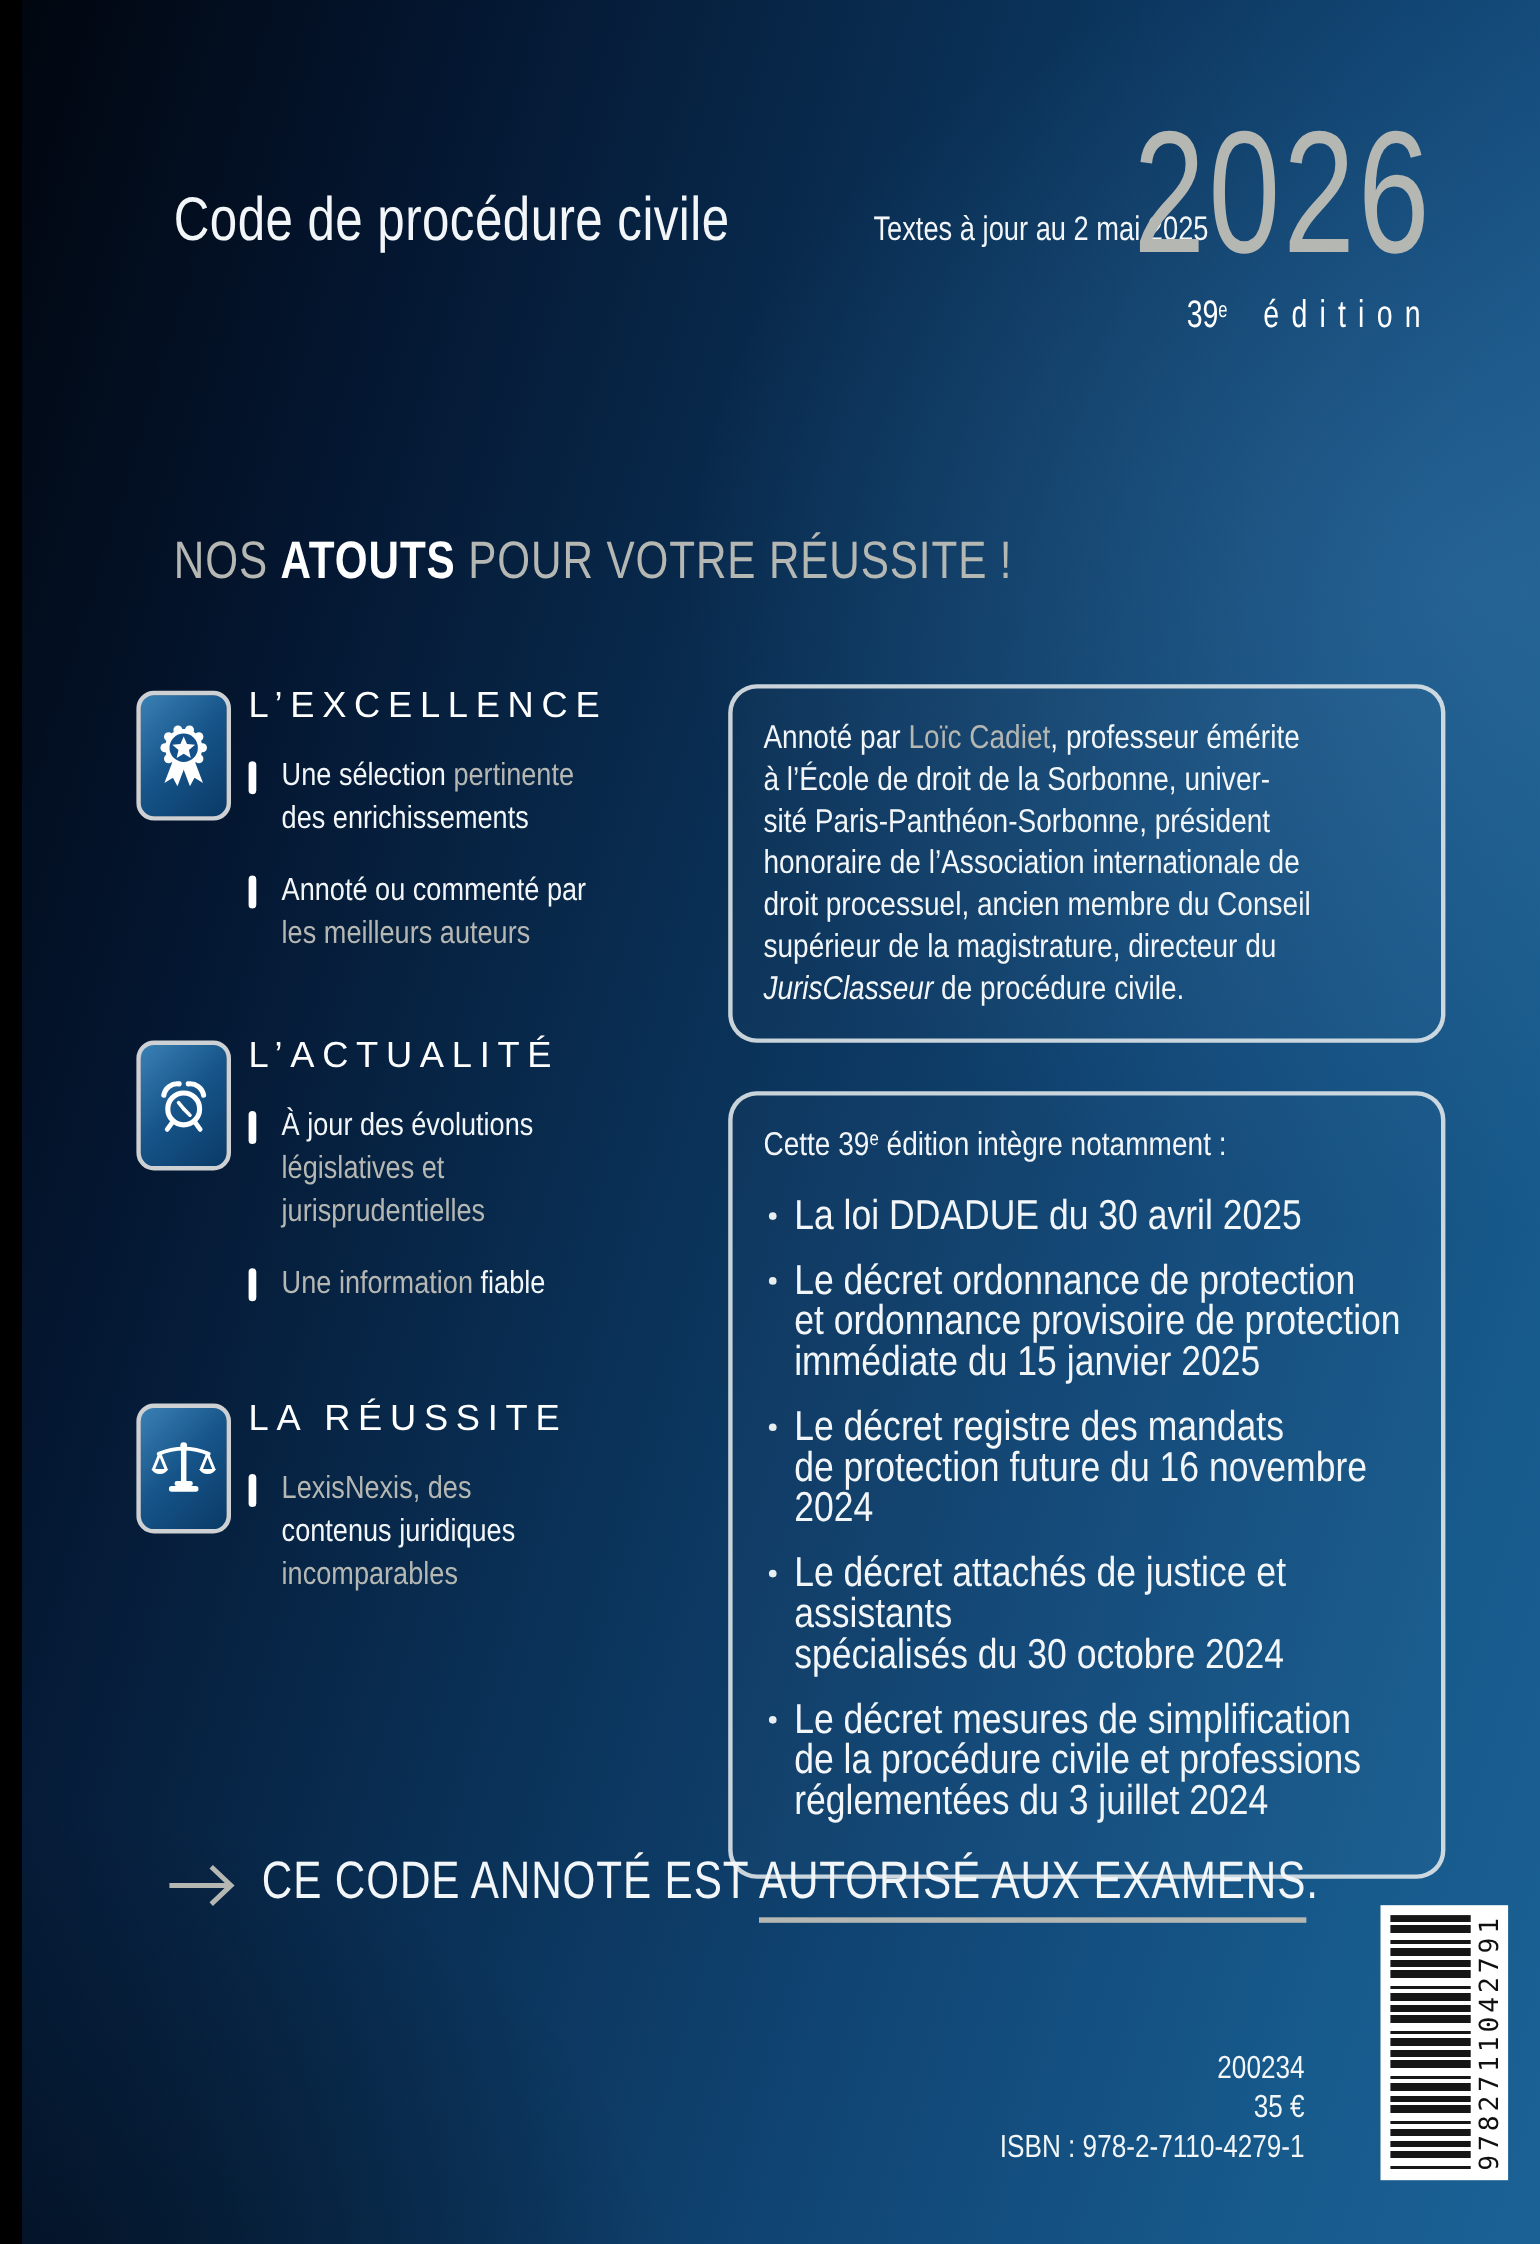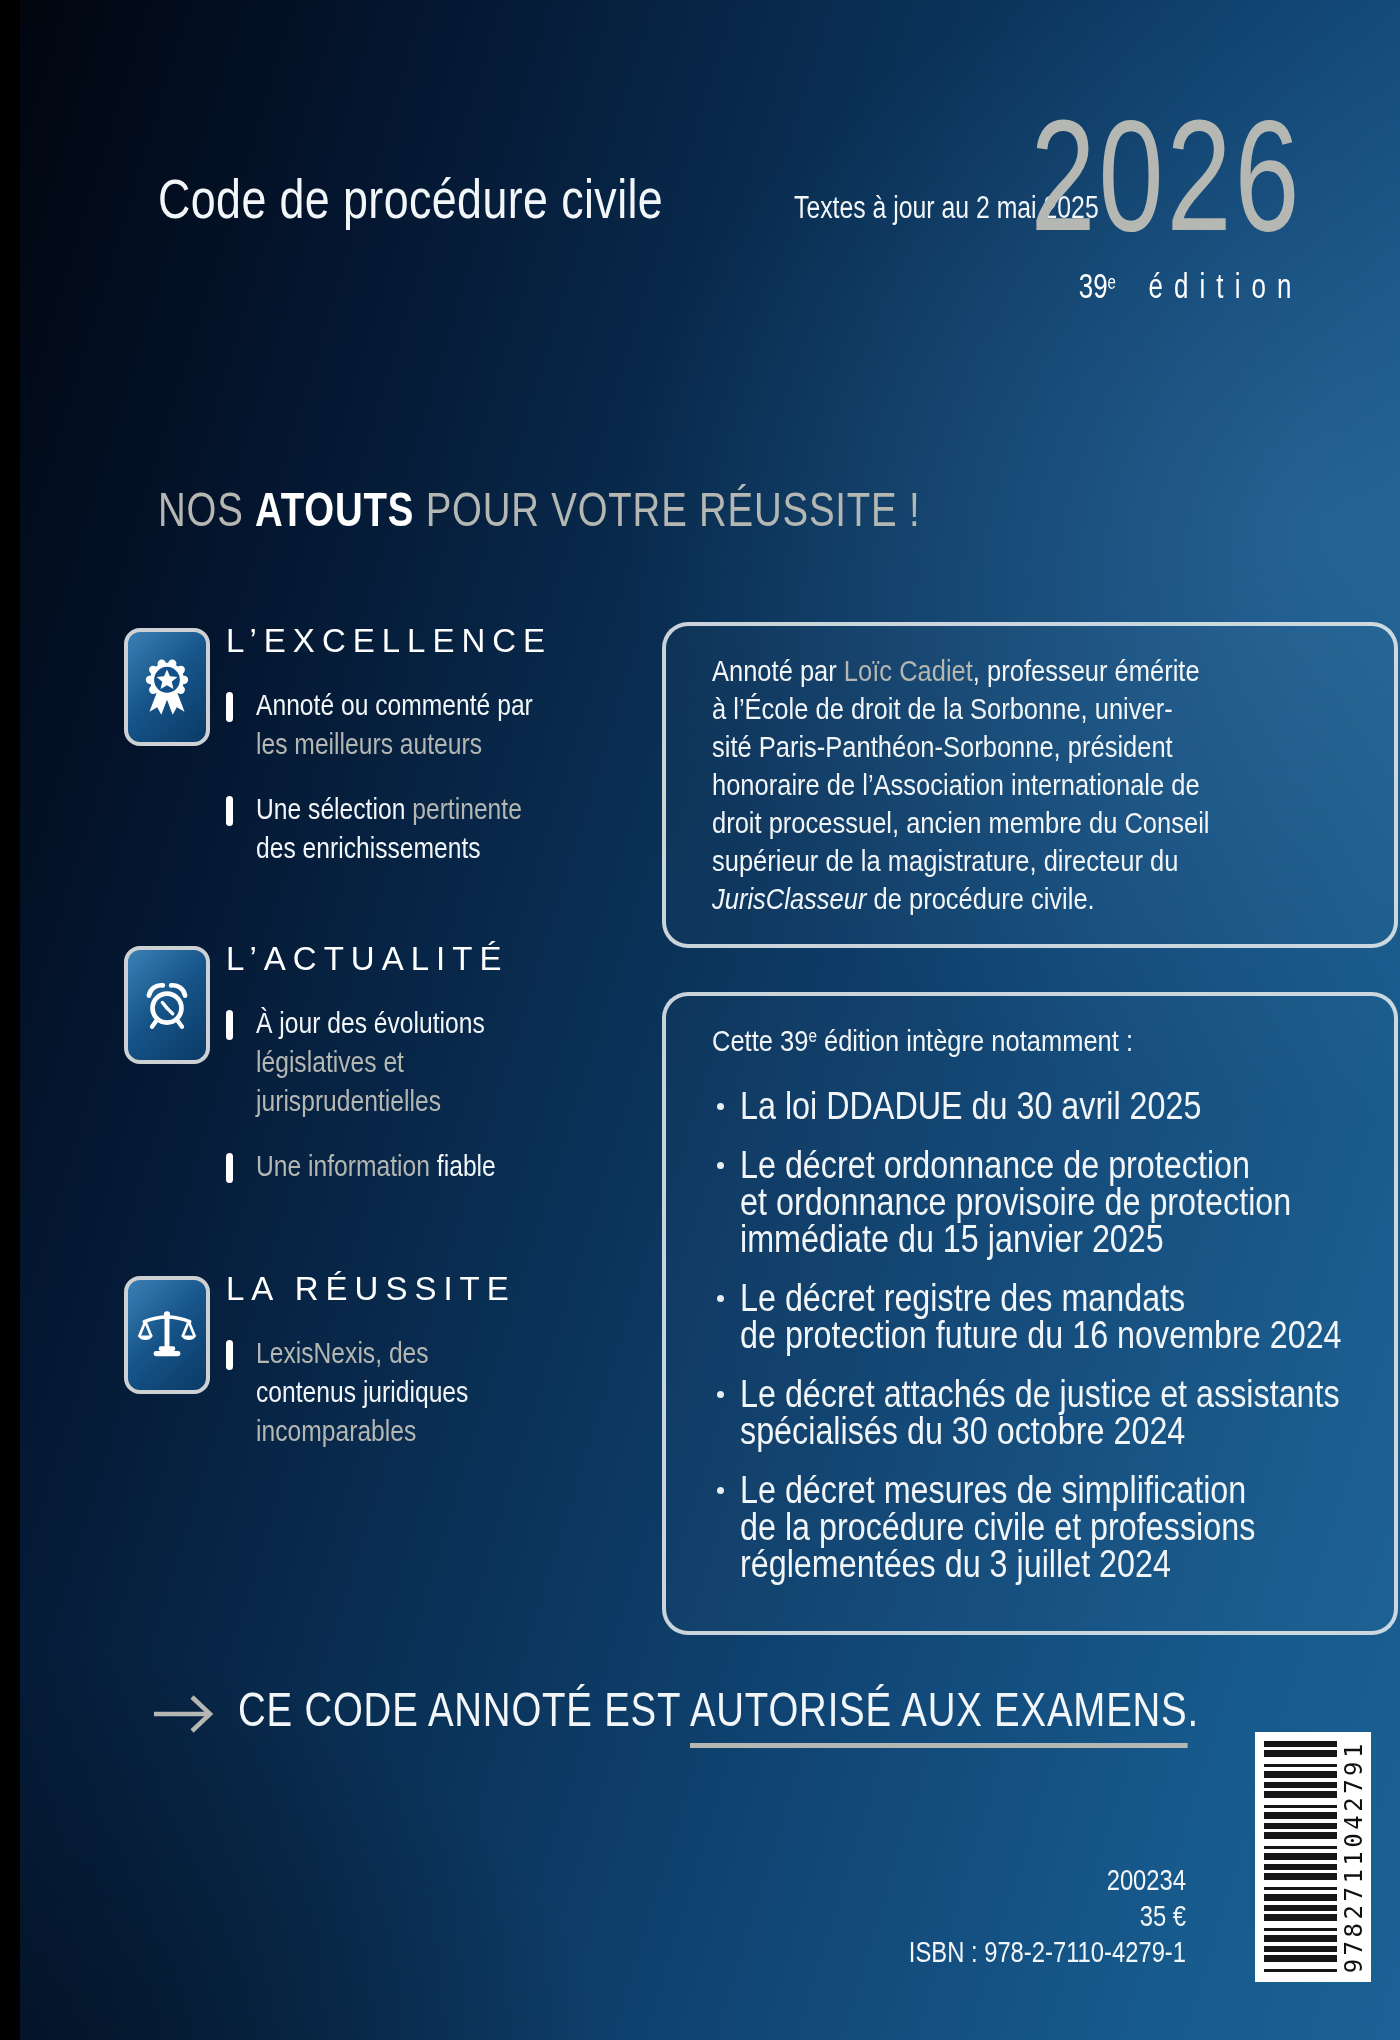--- a/index.html
+++ b/index.html
@@ -47,23 +47,23 @@
     background:linear-gradient(135deg,#3a80b4 0%,#165489 48%,#0a3a66 100%);
     display:flex;align-items:center;justify-content:center;
   }
   .feature-content{padding-top:2px;}
   .feature-title{margin:0 0 26px 0;font-size:33px;font-weight:400;letter-spacing:7px;color:#fff;white-space:nowrap;}
   .bullet{position:relative;padding-left:30px;margin-bottom:26px;font-size:29px;line-height:39px;}
   .bullet::before{content:"";position:absolute;left:0;top:6px;width:7px;height:30px;border-radius:4px;background:#fff;}
 
   
   .info-box{
-    position:absolute;left:642px;width:736px;box-sizing:border-box;
+    position:absolute;left:642px;width:652px;box-sizing:border-box;
     border:4px solid rgba(228,233,236,.88);border-radius:26px;
-    padding:26px 46px;background:rgba(255,255,255,.02);
+    padding:26px 28px;background:rgba(255,255,255,.02);
   }
   .box1{top:622px;}
   .box2{top:992px;min-height:634px;}
   .box-text{margin:0;font-size:30px;line-height:38px;}
   .box-heading{margin:0 0 24px 0;font-size:30px;line-height:37px;}
   .box-list{list-style:none;margin:0;padding:0;}
   .box-list li{position:relative;padding-left:28px;margin-bottom:22px;font-size:38px;line-height:37px;}
   .box-list li::before{content:"";position:absolute;left:5px;top:15px;width:7px;height:7px;border-radius:50%;background:#e8edf0;}
 
   
@@ -120,26 +120,26 @@
           <circle cx="30" cy="24" r="16.5"></circle>
         </g>
         <circle cx="30" cy="24" r="12.5" fill="#14518a"></circle>
         <path fill="#ffffff" d="M30 14 L32.9 20.6 L40 21.3 L34.6 26 L36.2 33 L30 29.3 L23.8 33 L25.4 26 L20 21.3 L27.1 20.6 Z"></path>
       </svg>
     </div>
     <div class="feature-content">
       <h3 class="feature-title">L’EXCELLENCE</h3>
       <div class="bullets">
           <div class="bullet">
+            <span class="cx-body"><span class="seg-w">Une sélection </span><span class="seg-g">pertinente</span><span class="seg-w">
+des enrichissements</span></span>
+          </div>
+          <div class="bullet">
             <span class="cx-body"><span class="seg-w">Annoté ou commenté par
 </span><span class="seg-g">les meilleurs auteurs</span></span>
-          </div>
-          <div class="bullet">
-            <span class="cx-body"><span class="seg-w">Une sélection </span><span class="seg-g">pertinente</span><span class="seg-w">
-des enrichissements</span></span>
           </div>
         </div>
     </div>
   </section>
 
   <section class="feature" style="top:938px">
     <div class="tile">
       <svg width="62" height="62" viewBox="0 0 60 60" aria-hidden="true">
         <g stroke="#ffffff" fill="none" stroke-linecap="round">
           <circle cx="30" cy="33" r="14" stroke-width="4.5"></circle>

